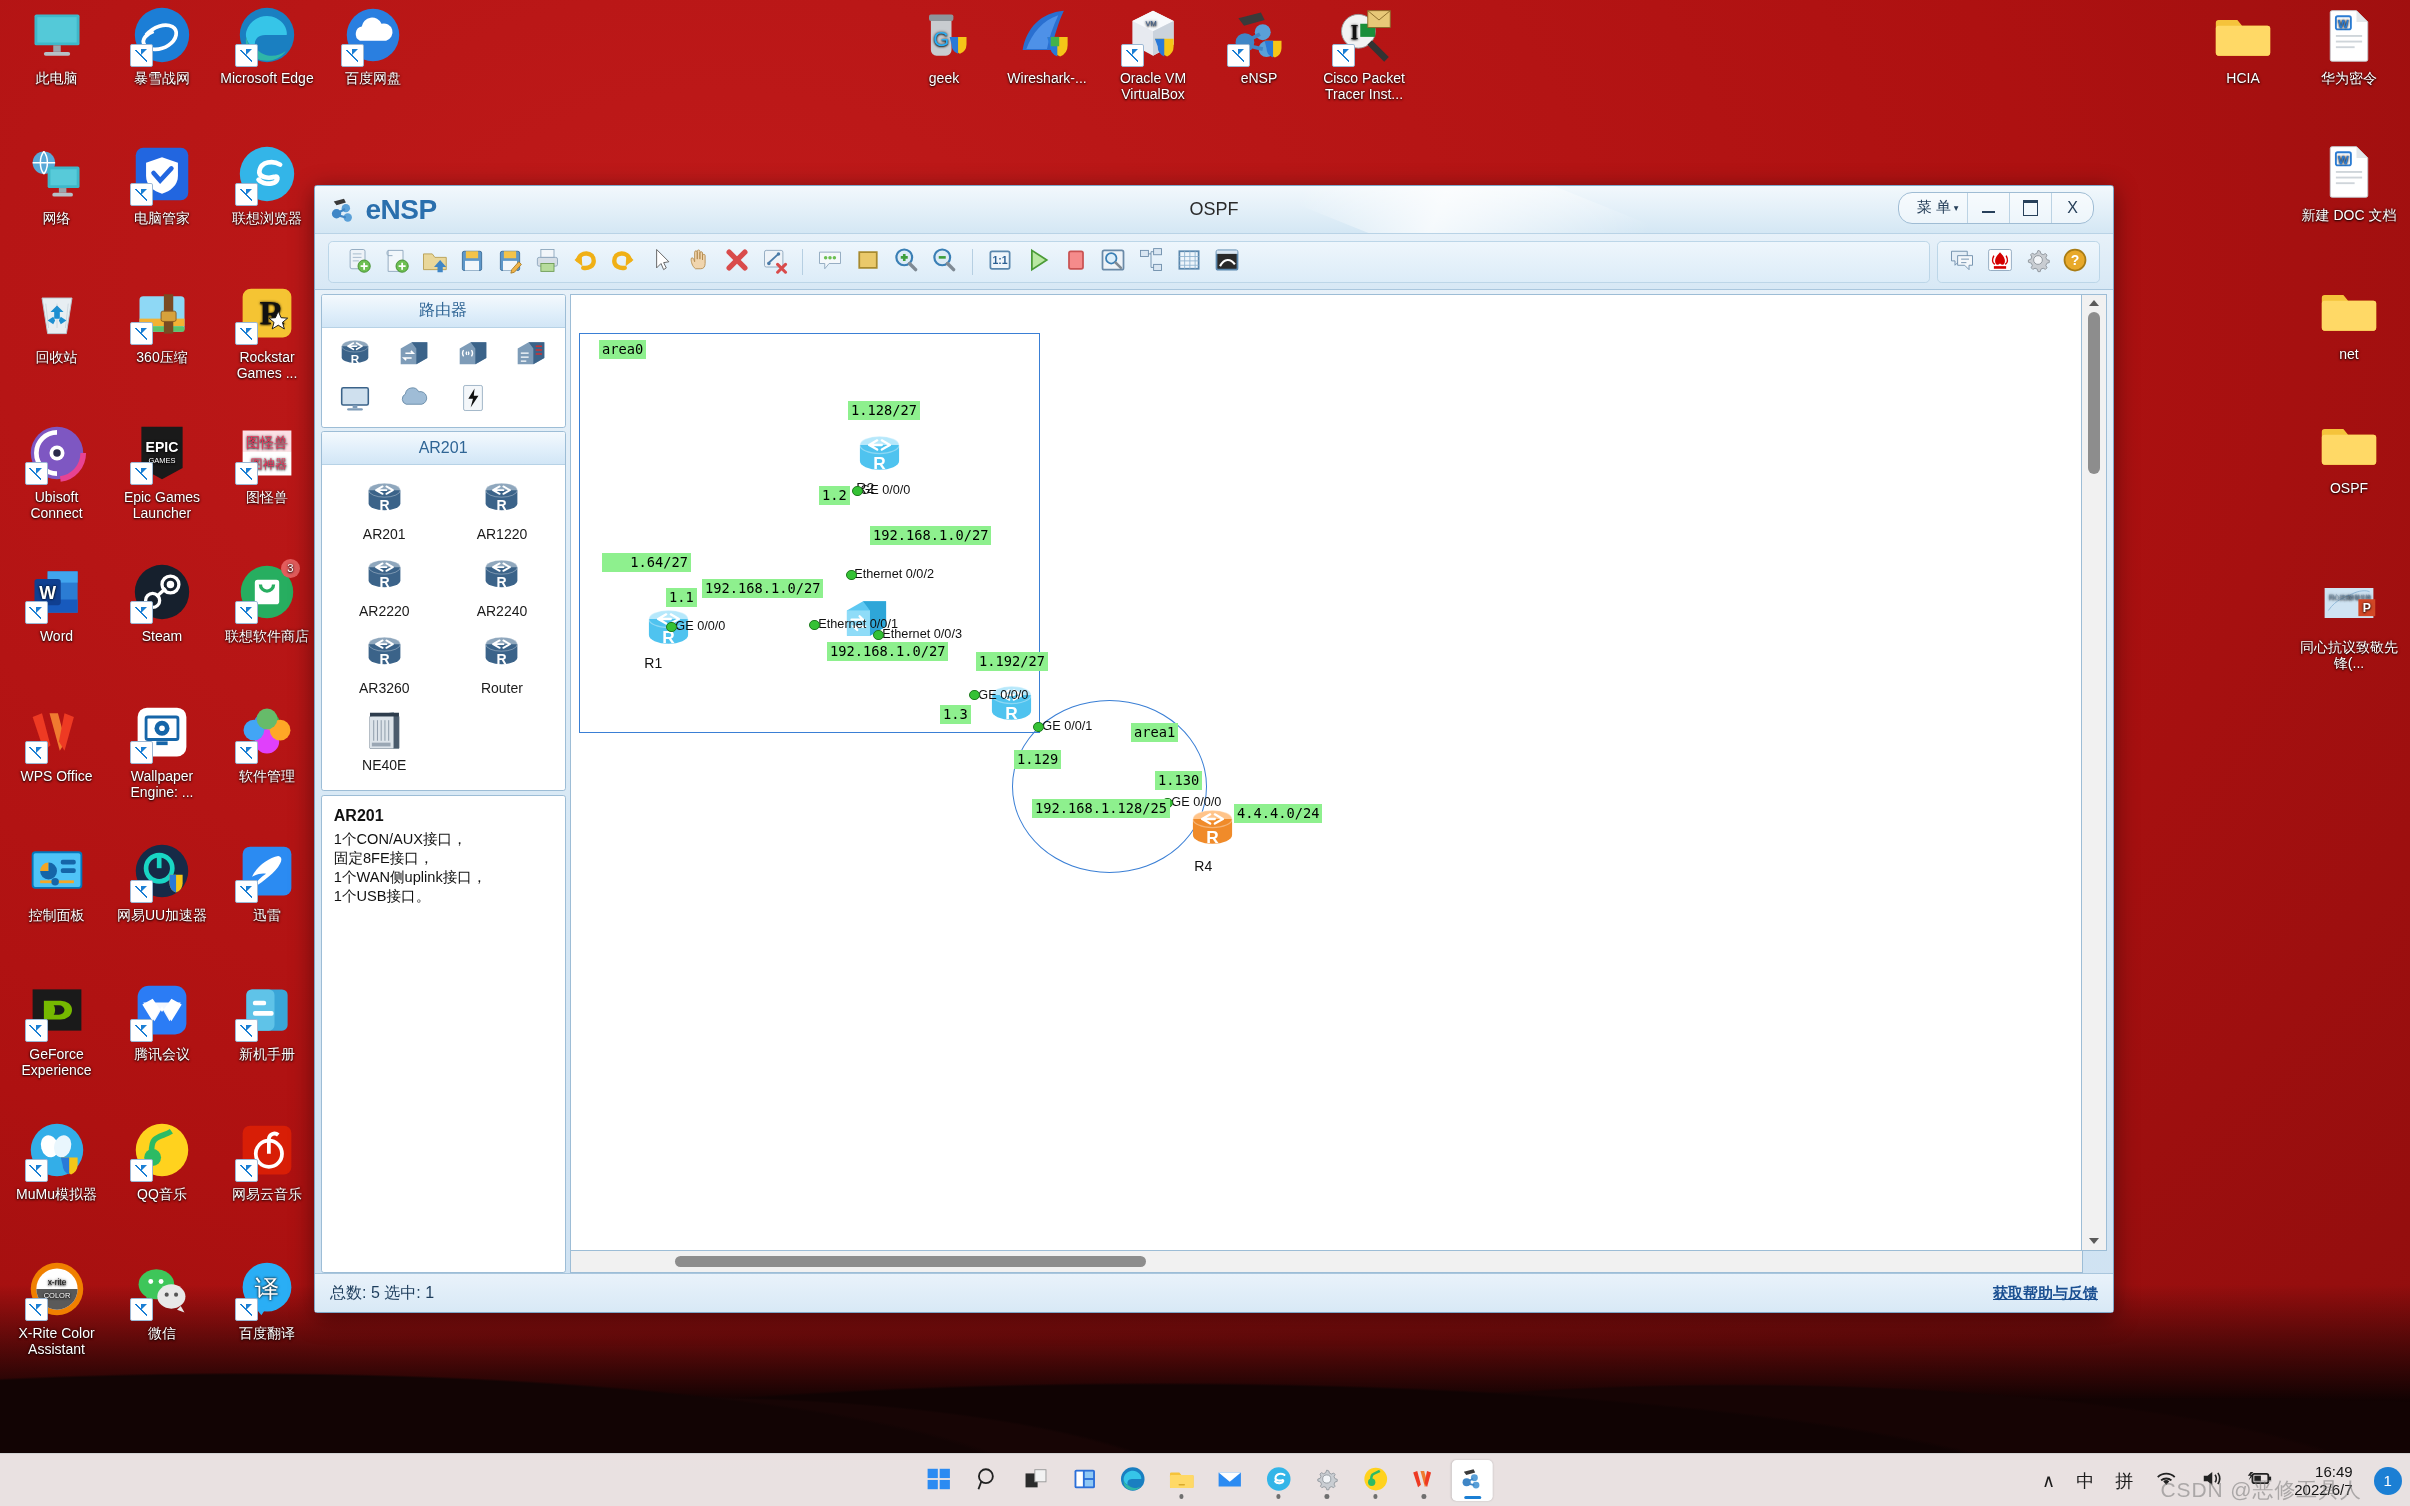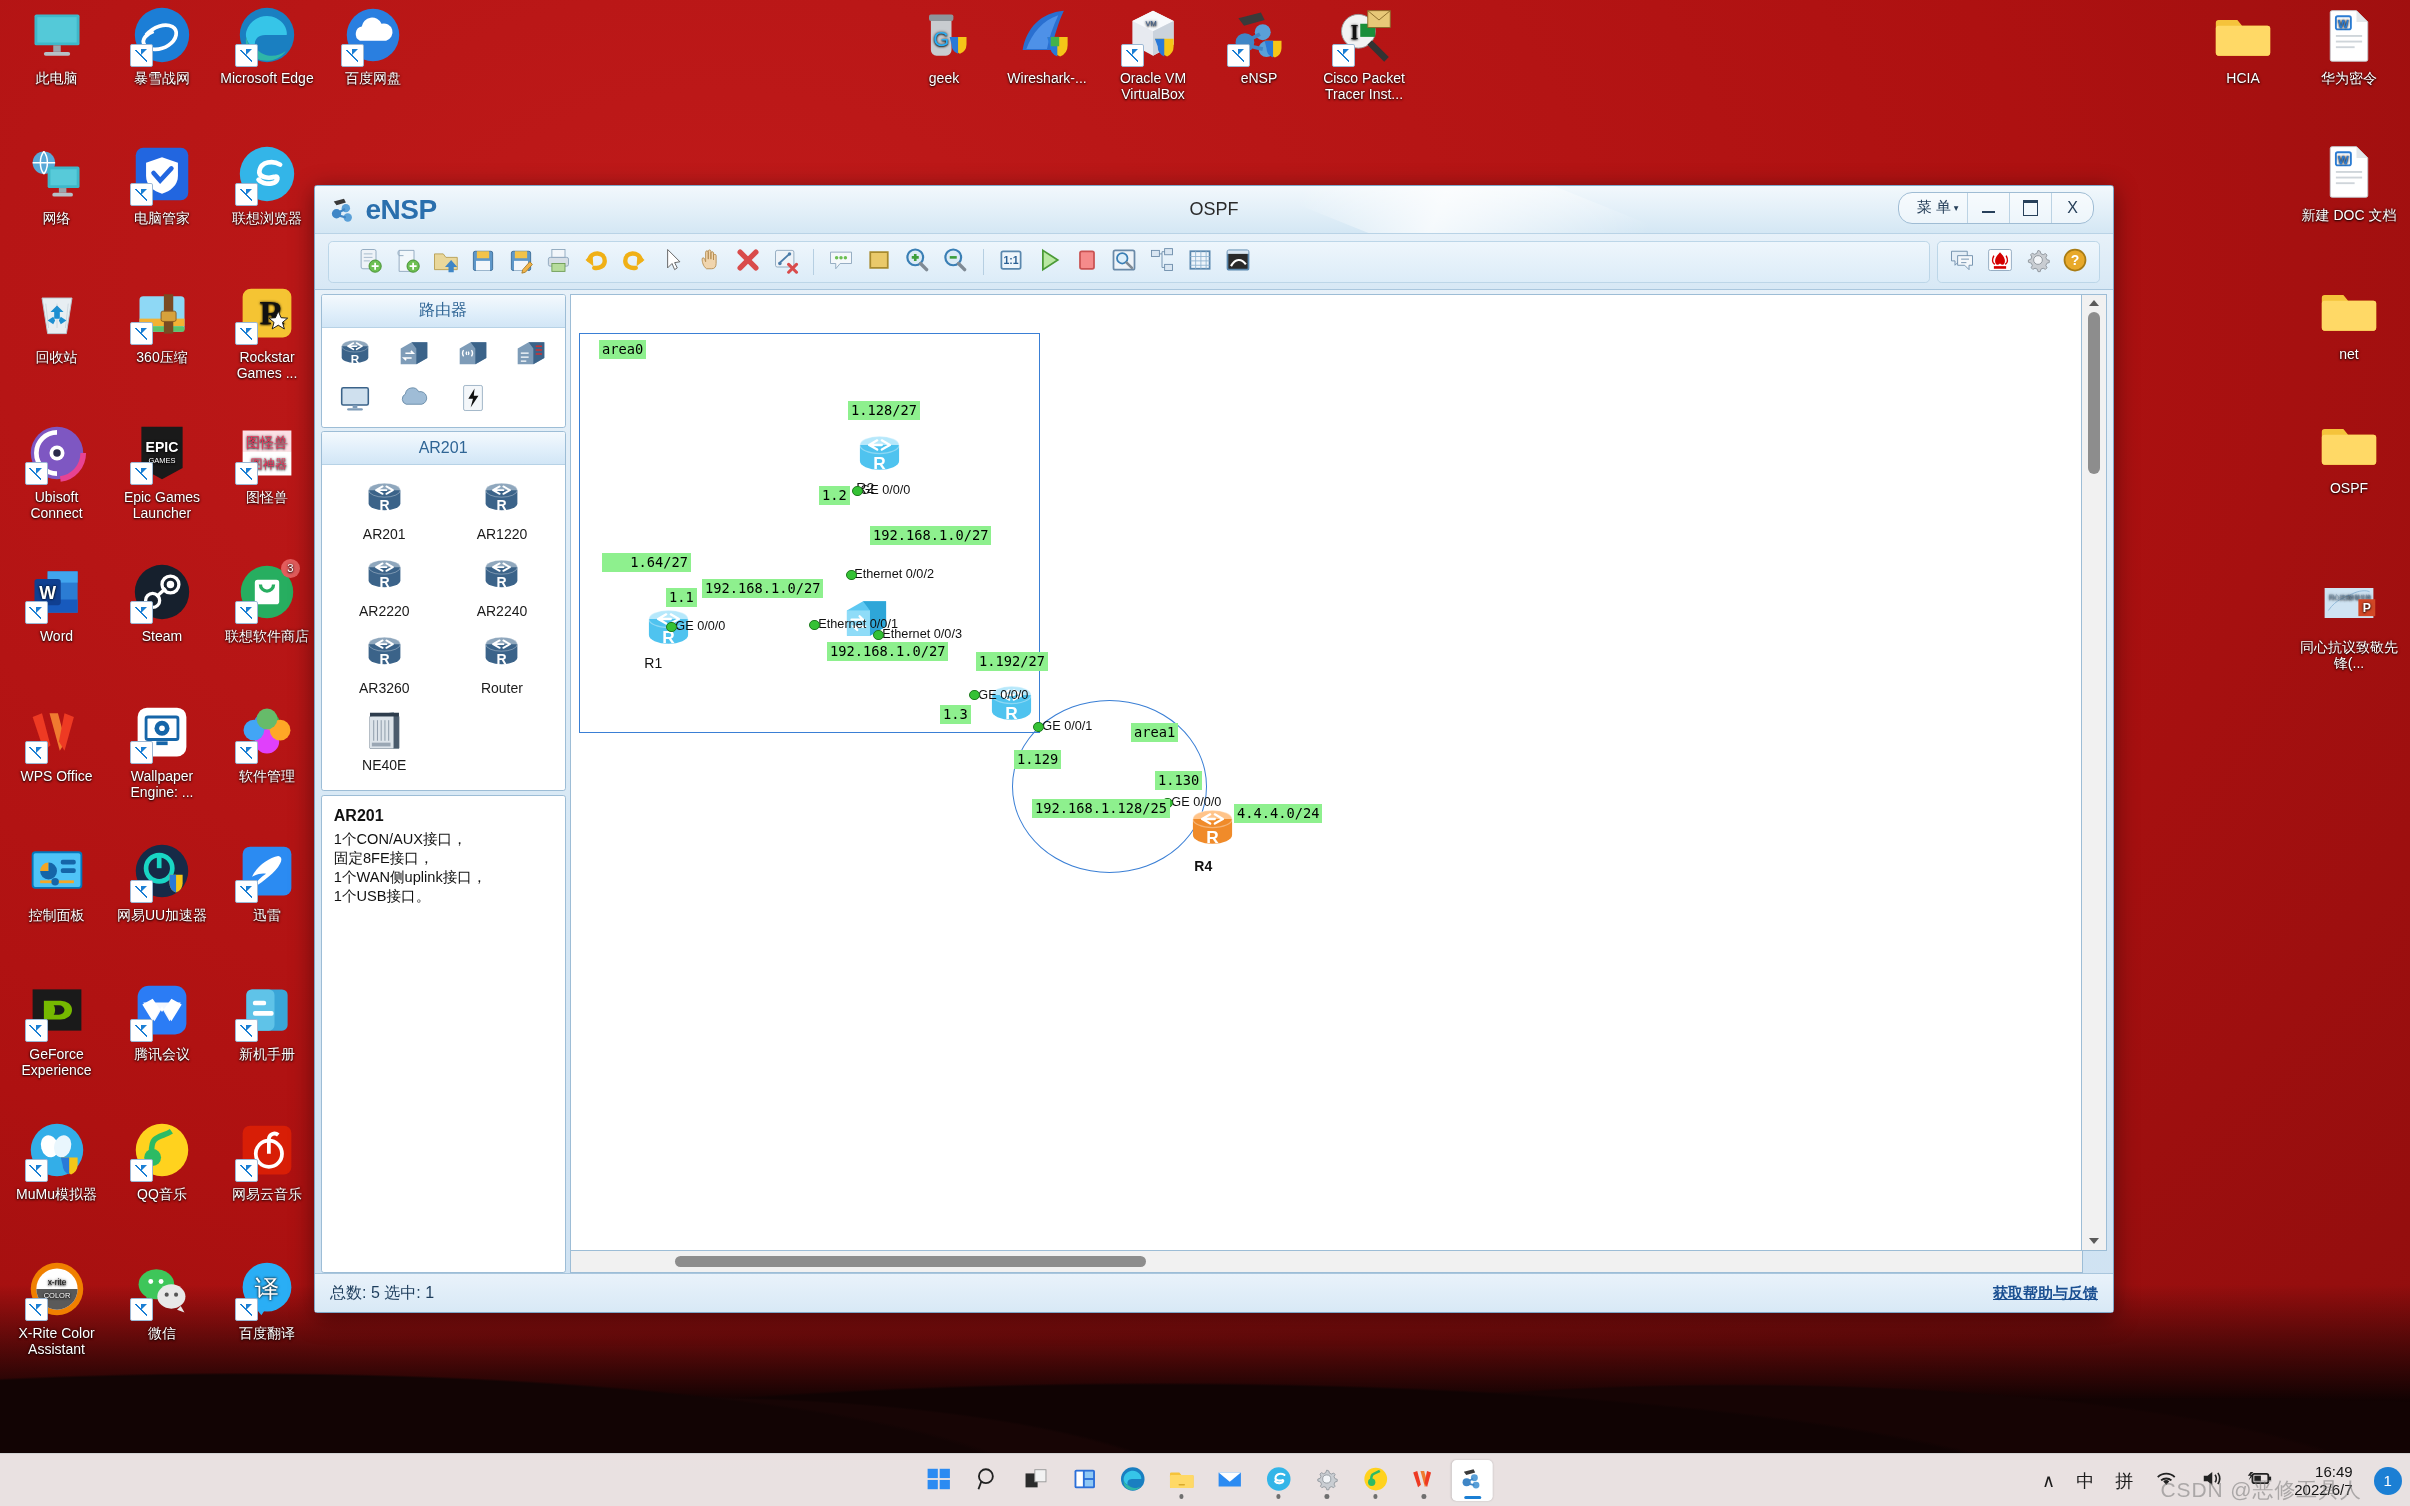--- a/index.html
+++ b/index.html
@@ -87,21 +87,21 @@
   .wb:last-child{border-right:none;}
   #wb-menu{width:auto;padding:0 8.5px;gap:2.8px;font-size:15px;}
   #brand{position:absolute;left:15px;top:7.5px;display:flex;align-items:center;gap:7.5px;z-index:3;}
   #brand-text{font-size:28px;font-weight:bold;color:#2a6fad;letter-spacing:-0.5px;}
 
   #toolbar{height:55px;flex:0 0 auto;display:flex;align-items:center;padding:0 13px;
     background:linear-gradient(to bottom,#e7f1f9,#d7e8f5);
     border-bottom:0.9px solid #a9c6dd;}
   #toolbar-inner{display:flex;align-items:center;gap:1.9px;height:40px;flex:1;
     background:linear-gradient(to bottom,#eef6fc,#dcecf8);
-    border:0.9px solid #bcd6e8;border-radius:4.7px;padding:0 22px;}
+    border:0.9px solid #bcd6e8;border-radius:4.7px;padding:0 11px;}
   .tbtn{width:36px;height:34px;display:flex;align-items:center;justify-content:center;border-radius:3.8px;}
   .tsep{width:0.9px;height:26px;background:#b6cfe2;margin:0 7.5px;}
   #toolbar-right{display:flex;align-items:center;gap:1.9px;margin-left:7.5px;height:40px;
     background:linear-gradient(to bottom,#eef6fc,#dcecf8);
     border:0.9px solid #bcd6e8;border-radius:4.7px;padding:0 5.6px;}
 
   #body{flex:1;display:flex;min-height:0;padding:3.8px 5.6px 0 5.6px;gap:4.7px;}
 
   
   #sidebar{width:245px;flex:0 0 auto;display:flex;flex-direction:column;gap:3.8px;}
@@ -953,21 +953,21 @@
                     <text x="23" y="34" font-size="15" font-family="Liberation Sans,sans-serif" fill="#fff" text-anchor="middle" font-weight="bold">R</text>
                   </svg></span></div>
               <div class="nodelabel" style="left: 424px; top: 363px;">R3</div>
               <div class="dev" style="left: 615px; top: 509px;"><span><svg width="53" height="53" viewBox="0 0 46 46">
                     <ellipse cx="23" cy="13" rx="17" ry="7.5" fill="#ffc48a"></ellipse>
                     <path d="M6 13 v14 a17 7.5 0 0 0 34 0 V13z" fill="#f08b2a"></path>
                     <ellipse cx="23" cy="13" rx="17" ry="7.5" fill="none" stroke="rgba(255,255,255,.35)"></ellipse>
                     <path d="M14 13 l7-4 m-7 4 l7 4 m-7-4 h11 M32 13 l-7-4 m7 4 l-7 4" stroke="#fff" stroke-width="2" fill="none" stroke-linecap="round"></path>
                     <text x="23" y="34" font-size="15" font-family="Liberation Sans,sans-serif" fill="#fff" text-anchor="middle" font-weight="bold">R</text>
                   </svg></span></div>
-              <div class="nodelabel" style="left: 623px; top: 563px; font-weight: bold;">R4</div>
+              <div class="nodelabel" style="left: 623px; top: 563px;">R4</div>
               <div class="iflabel" style="left: 104px; top: 324px;">GE 0/0/0</div>
               <div class="port" style="left: 95px; top: 327px;"></div>
               <div class="iflabel" style="left: 289px; top: 188px;">GE 0/0/0</div>
               <div class="port" style="left: 281px; top: 191px;"></div>
               <div class="iflabel" style="left: 247px; top: 322px;">Ethernet 0/0/1</div>
               <div class="port" style="left: 238px; top: 325px;"></div>
               <div class="iflabel" style="left: 283px; top: 272px;">Ethernet 0/0/2</div>
               <div class="port" style="left: 275px; top: 275px;"></div>
               <div class="iflabel" style="left: 311px; top: 332px;">Ethernet 0/0/3</div>
               <div class="port" style="left: 302px; top: 335px;"></div>

